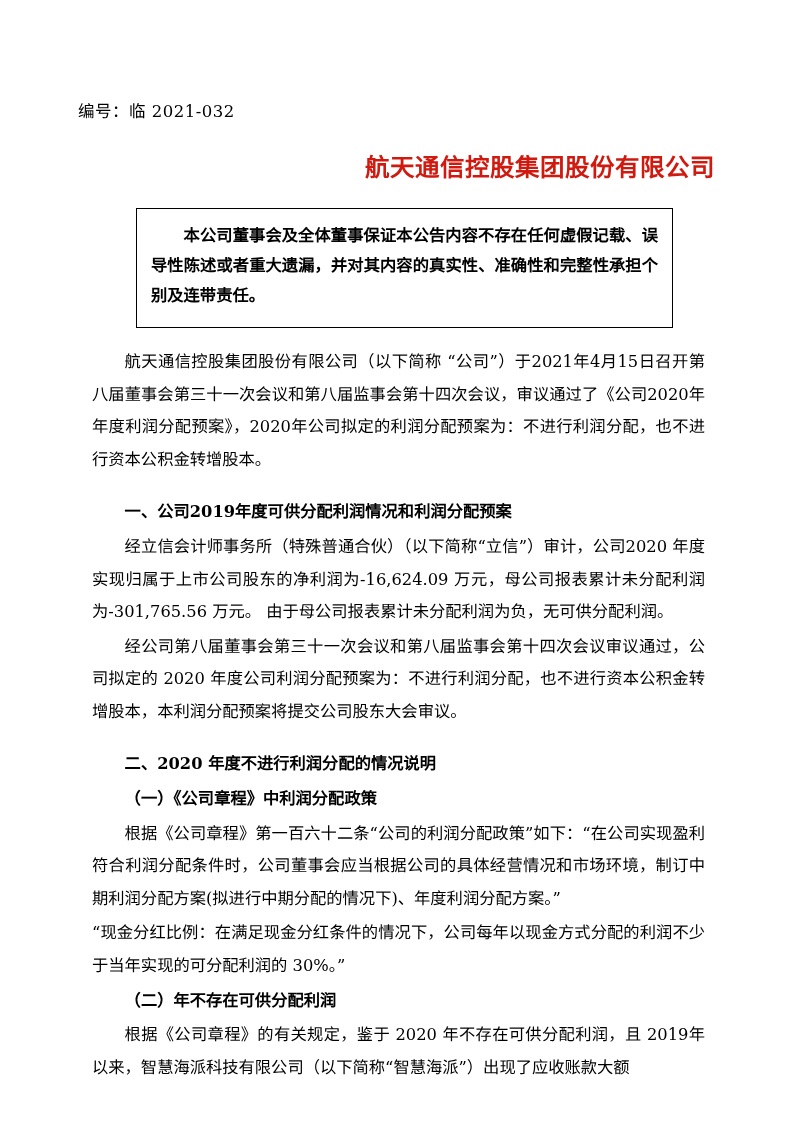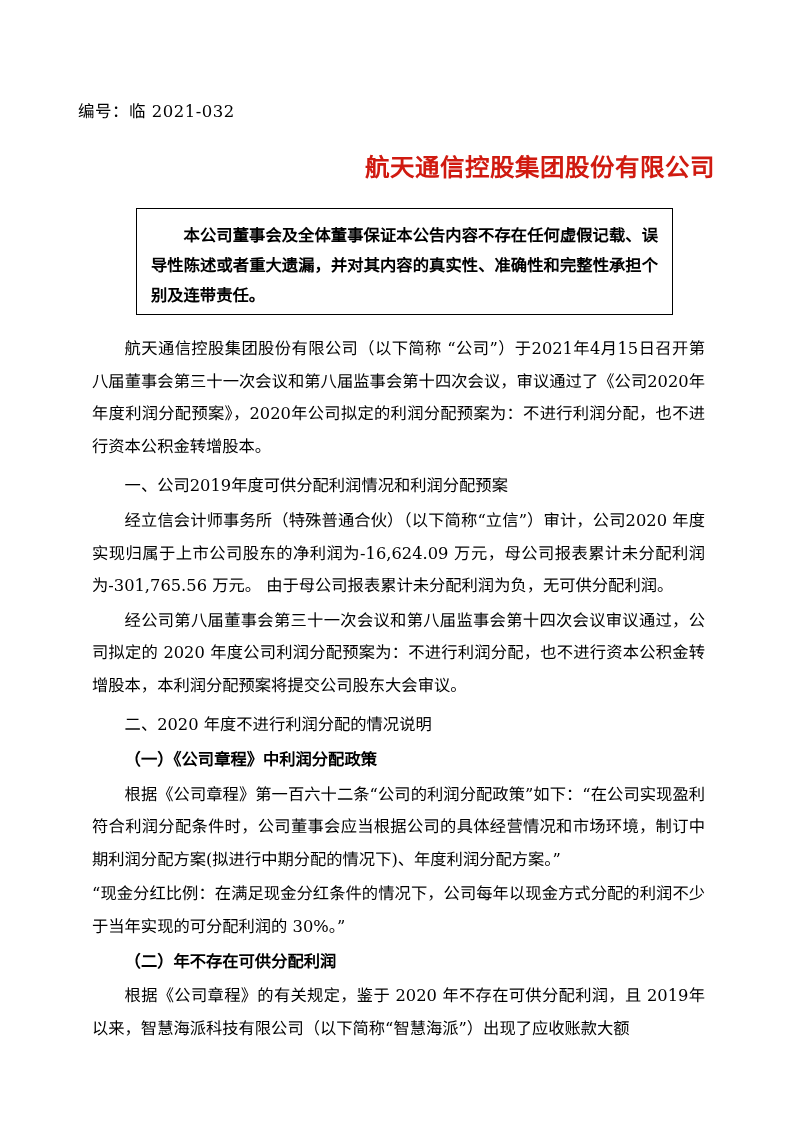--- a/index.html
+++ b/index.html
@@ -38,21 +38,21 @@
     line-height: 1.45;
     letter-spacing: 0.5px;
   }
   .title-line {
     display: block;
     white-space: nowrap;
   }
   .notice-box {
     margin: 22px 42px 0 58px;
     border: 1.5px solid #000;
-    padding: 12px 14px 3px 14px;
+    padding: 12px 14px 16px 14px;
     font-weight: bold;
     font-size: 16.3px;
     line-height: 1.85;
     text-align: justify;
     text-justify: inter-ideograph;
   }
   .notice-box p {
     margin: 0;
     text-indent: 2em;
   }
@@ -62,22 +62,22 @@
     line-height: 2.0;
     text-align: justify;
     text-justify: inter-ideograph;
     padding: 0 10px 0 14px;
   }
   .body-text p {
     margin: 0 0 2px 0;
     text-indent: 2em;
   }
   .body-text p.heading {
-    font-weight: normal;
-    margin-top: 7px;
+    font-weight: bold;
+    margin-top: 20px;
     margin-bottom: 2px;
   }
   .body-text p.sub-heading {
     margin-top: 2px;
     font-weight: bold;
   }
 </style>
 </head>
 <body>
 

